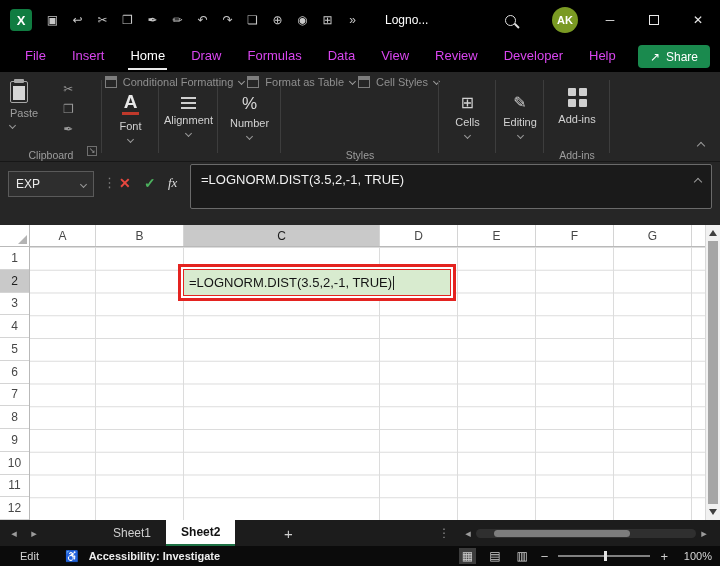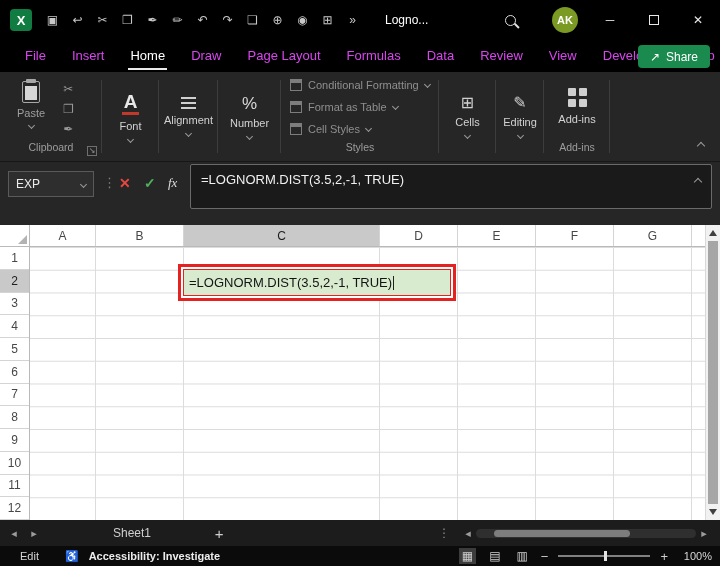--- a/index.html
+++ b/index.html
@@ -29,39 +29,39 @@
   .share-ico{font-size:12px;line-height:1}
 
   
   .ribbon{position:absolute;top:72px;left:0;right:0;height:90px;background:#262626;display:flex;border-bottom:1px solid #171717}
   .rgroup{position:relative;height:100%;flex:0 0 auto}
   .rgroup::after{content:"";position:absolute;right:0;top:8px;bottom:8px;width:1px;background:#3d3d3d}
   .g-filler{flex:1 1 auto}
   .g-filler::after{display:none}
   .g-clipboard{width:102px;display:flex;flex-direction:column}
   .clip-content{flex:1;display:flex;padding:9px 4px 0 10px;gap:11px}
-  .paste-btn{display:flex;flex-direction:column;align-items:center;gap:4px;width:42px}
+  .paste-btn{display:flex;flex-direction:column;gap:4px;width:42px}
   .clip-icon{width:18px;height:22px;border:1.5px solid #a8a8a8;border-radius:2px;position:relative}
   .clip-icon::before{content:"";position:absolute;top:-3px;left:3px;right:3px;height:4px;background:#a8a8a8;border-radius:1px}
   .clip-icon::after{content:"";position:absolute;left:2px;right:2px;top:4px;bottom:2px;background:#d6d6d6}
   .paste-label{font-size:11px;color:#9f9f9f}
   .clip-icons{display:flex;flex-direction:column;gap:6px;padding-top:1px}
   .small-icon{font-size:12px;color:#989898;text-align:center;line-height:14px}
-  .grp-label-row{height:20px;display:flex;align-items:flex-start;justify-content:center;position:relative}
+  .grp-label-row{height:20px;display:flex;align-items:flex-end;justify-content:center;position:relative}
   .grp-label{font-size:10.5px;color:#9d9d9d}
   .launcher{position:absolute;right:5px;bottom:5px;font-size:8px;color:#9a9a9a;border:1px solid #6f6f6f;width:10px;height:10px;line-height:8px;text-align:center}
   .collapsed{display:flex;flex-direction:column;align-items:center;justify-content:center;gap:5px}
   .cg-label{font-size:11px;color:#d2d2d2}
   .g-font{width:57px}.g-align{width:59px}.g-number{width:63px}.g-cells{width:57px}.g-edit{width:48px}
   .font-icon{font-size:19px;font-weight:bold;color:#e8e8e8;line-height:1;border-bottom:3px solid #c0392b;padding:0 2px 1px}
   .align-icon{width:15px;height:12px;background:repeating-linear-gradient(to bottom,#d0d0d0 0 2px,transparent 2px 5px)}
   .number-icon{font-size:17px;color:#d8d8d8;line-height:1}
   .cells-icon,.edit-icon{font-size:16px;color:#d0d0d0;line-height:1}
   .g-styles{width:158px;display:flex;flex-direction:column}
-  .styles-items{flex:1;display:flex;flex-direction:column;justify-content:center;gap:3px;padding-left:9px}
+  .styles-items{flex:1;display:flex;flex-direction:row;justify-content:flex-end;gap:3px;padding-left:9px}
   .styles-row{display:flex;align-items:center;gap:6px;height:19px}
   .sty-icon{width:12px;height:12px;border:1px solid #7d7d7d;background:linear-gradient(to bottom,#7d7d7d 0 3px,transparent 3px);flex:0 0 auto}
   .styles-text{font-size:11px;color:#8f8f8f;white-space:nowrap}
   .g-addins{width:66px;display:flex;flex-direction:column}
   .addins-content{flex:1;display:flex;flex-direction:column;align-items:center;justify-content:center;gap:6px}
   .addins-icon{width:19px;height:19px;display:grid;grid-template-columns:8px 8px;grid-template-rows:8px 8px;gap:3px}
   .addins-icon span{background:#cfcfcf;border-radius:1px}
   .addins-label{font-size:11px;color:#d2d2d2}
   .ribbon-collapse{position:absolute;right:16px;bottom:12px}
   .chev{display:inline-block;width:6px;height:6px;border-right:1.5px solid #9a9a9a;border-bottom:1.5px solid #9a9a9a;flex:0 0 auto}
@@ -160,25 +160,24 @@
       </div>
     <div class="winbtn">✕</div>
   </div>
 
   <div class="menubar">
     <div class="menu-tabs">
         <div class="mtab">File</div>
         <div class="mtab">Insert</div>
         <div class="mtab active">Home</div>
         <div class="mtab">Draw</div>
-        <div class="mtab">Page Layout</div>
         <div class="mtab">Formulas</div>
         <div class="mtab">Data</div>
+        <div class="mtab">View</div>
         <div class="mtab">Review</div>
-        <div class="mtab">View</div>
         <div class="mtab">Developer</div>
         <div class="mtab">Help</div>
       </div>
     <button class="share-btn">
       <span class="share-ico">↗</span>
       <span>Share</span>
     </button>
   </div>
 
   <div class="ribbon">
@@ -335,20 +334,21 @@
         <span class="caret"></span>
       </div>
     </div>
   </div>
 
   <div class="sheetbar">
     <span class="snav first">◂</span>
     <span class="snav">▸</span>
     <div class="stabs">
         <div class="stab">Sheet1</div>
+        <div class="stab active">Sheet2</div>
       </div>
     <span class="saddbtn">+</span>
     <div class="sspacer"></div>
     <span class="smore">⋮</span>
     <div class="hscroll">
       <span class="hs-left">◂</span>
       <div class="hs-track">
           <div class="hs-thumb"></div>
         </div>
       <span class="hs-right">▸</span>

